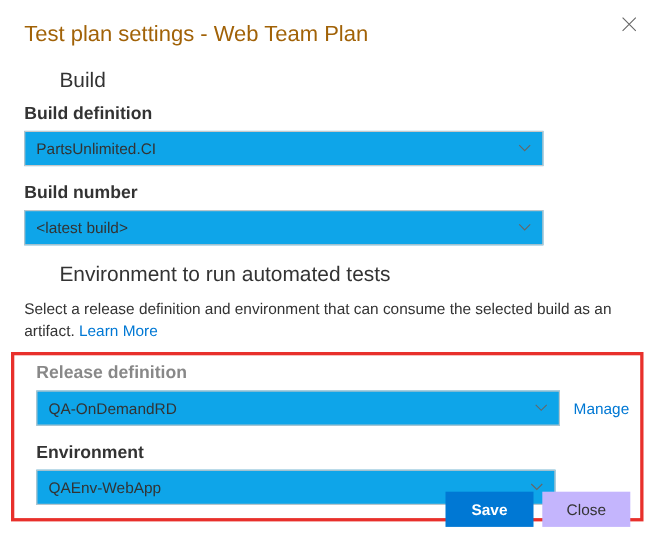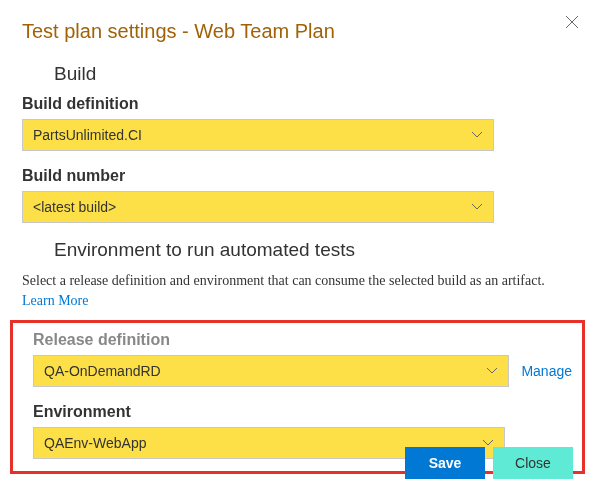--- a/index.html
+++ b/index.html
@@ -47,21 +47,21 @@
       margin-bottom: 6px;
       font-weight: bold;
     }
     .field-label.muted {
       color: #888;
     }
     .dropdown {
       width: 472px;
       height: 32px;
       border: 1px solid #c8c8c8;
-      background: #fde047;
+      background: #0ea5e9;
       display: flex;
       align-items: center;
       justify-content: space-between;
       padding: 0 10px;
       cursor: pointer;
       font-size: 14px;
       color: #333;
     }
     .chevron {
       flex-shrink: 0;
@@ -70,21 +70,20 @@
       display: block;
     }
     .field-group {
       margin-bottom: 16px;
     }
     .description {
       font-size: 14px;
       color: #333;
       line-height: 1.4;
       margin-bottom: 10px;
-      font-family: Liberation Serif, serif;
     }
     .link {
       color: #0078d4;
       cursor: pointer;
     }
     .highlight-box {
       border: 3px solid #e8302b;
       padding: 8px 10px 12px 20px;
       margin-left: -12px;
       margin-right: -12px;
@@ -116,21 +115,21 @@
       font-size: 14px;
       cursor: pointer;
       font-family: inherit;
     }
     .btn-primary {
       background: #0078d4;
       color: #fff;
       font-weight: 600;
     }
     .btn-secondary {
-      background: #5eead4;
+      background: #c4b5fd;
       color: #333;
     }
   </style>
 </head>
 <body>
 
 <div class="dialog">
 
   <div class="close-x">
     <svg width="14" height="14" viewBox="0 0 14 14">

